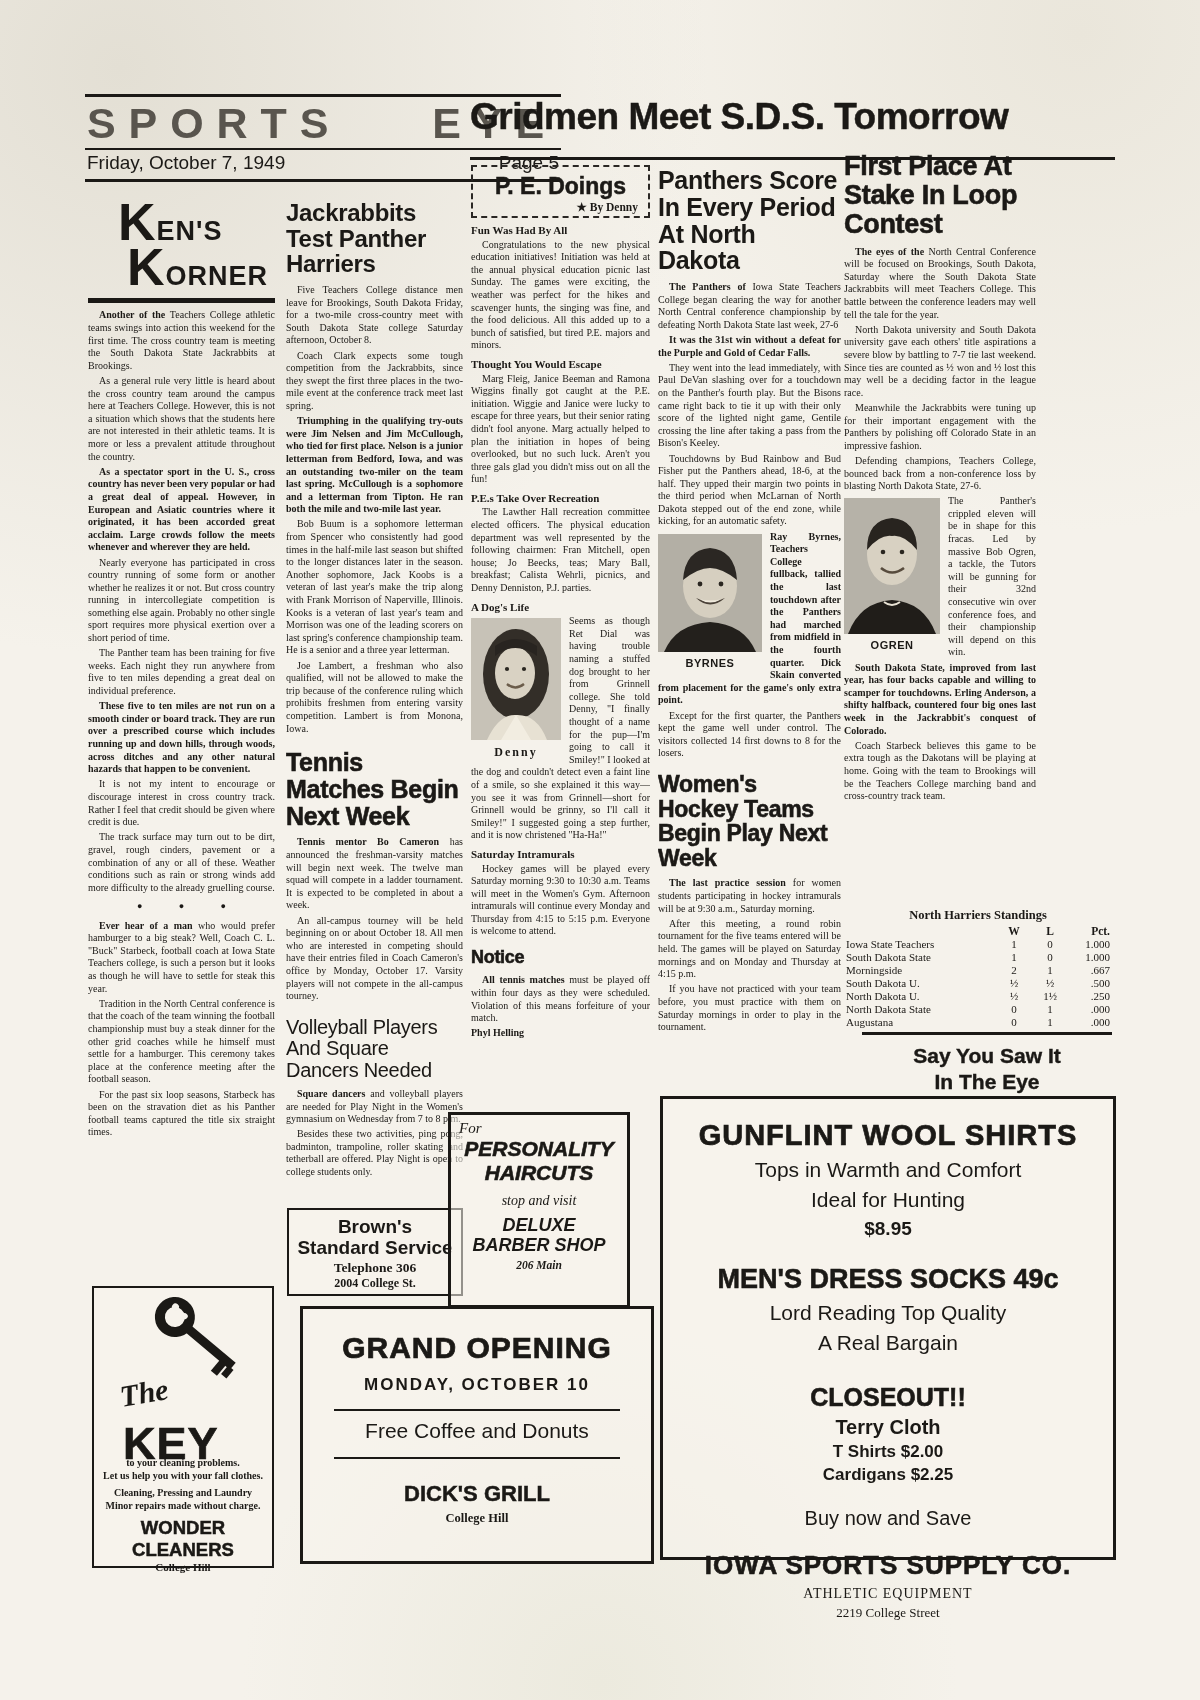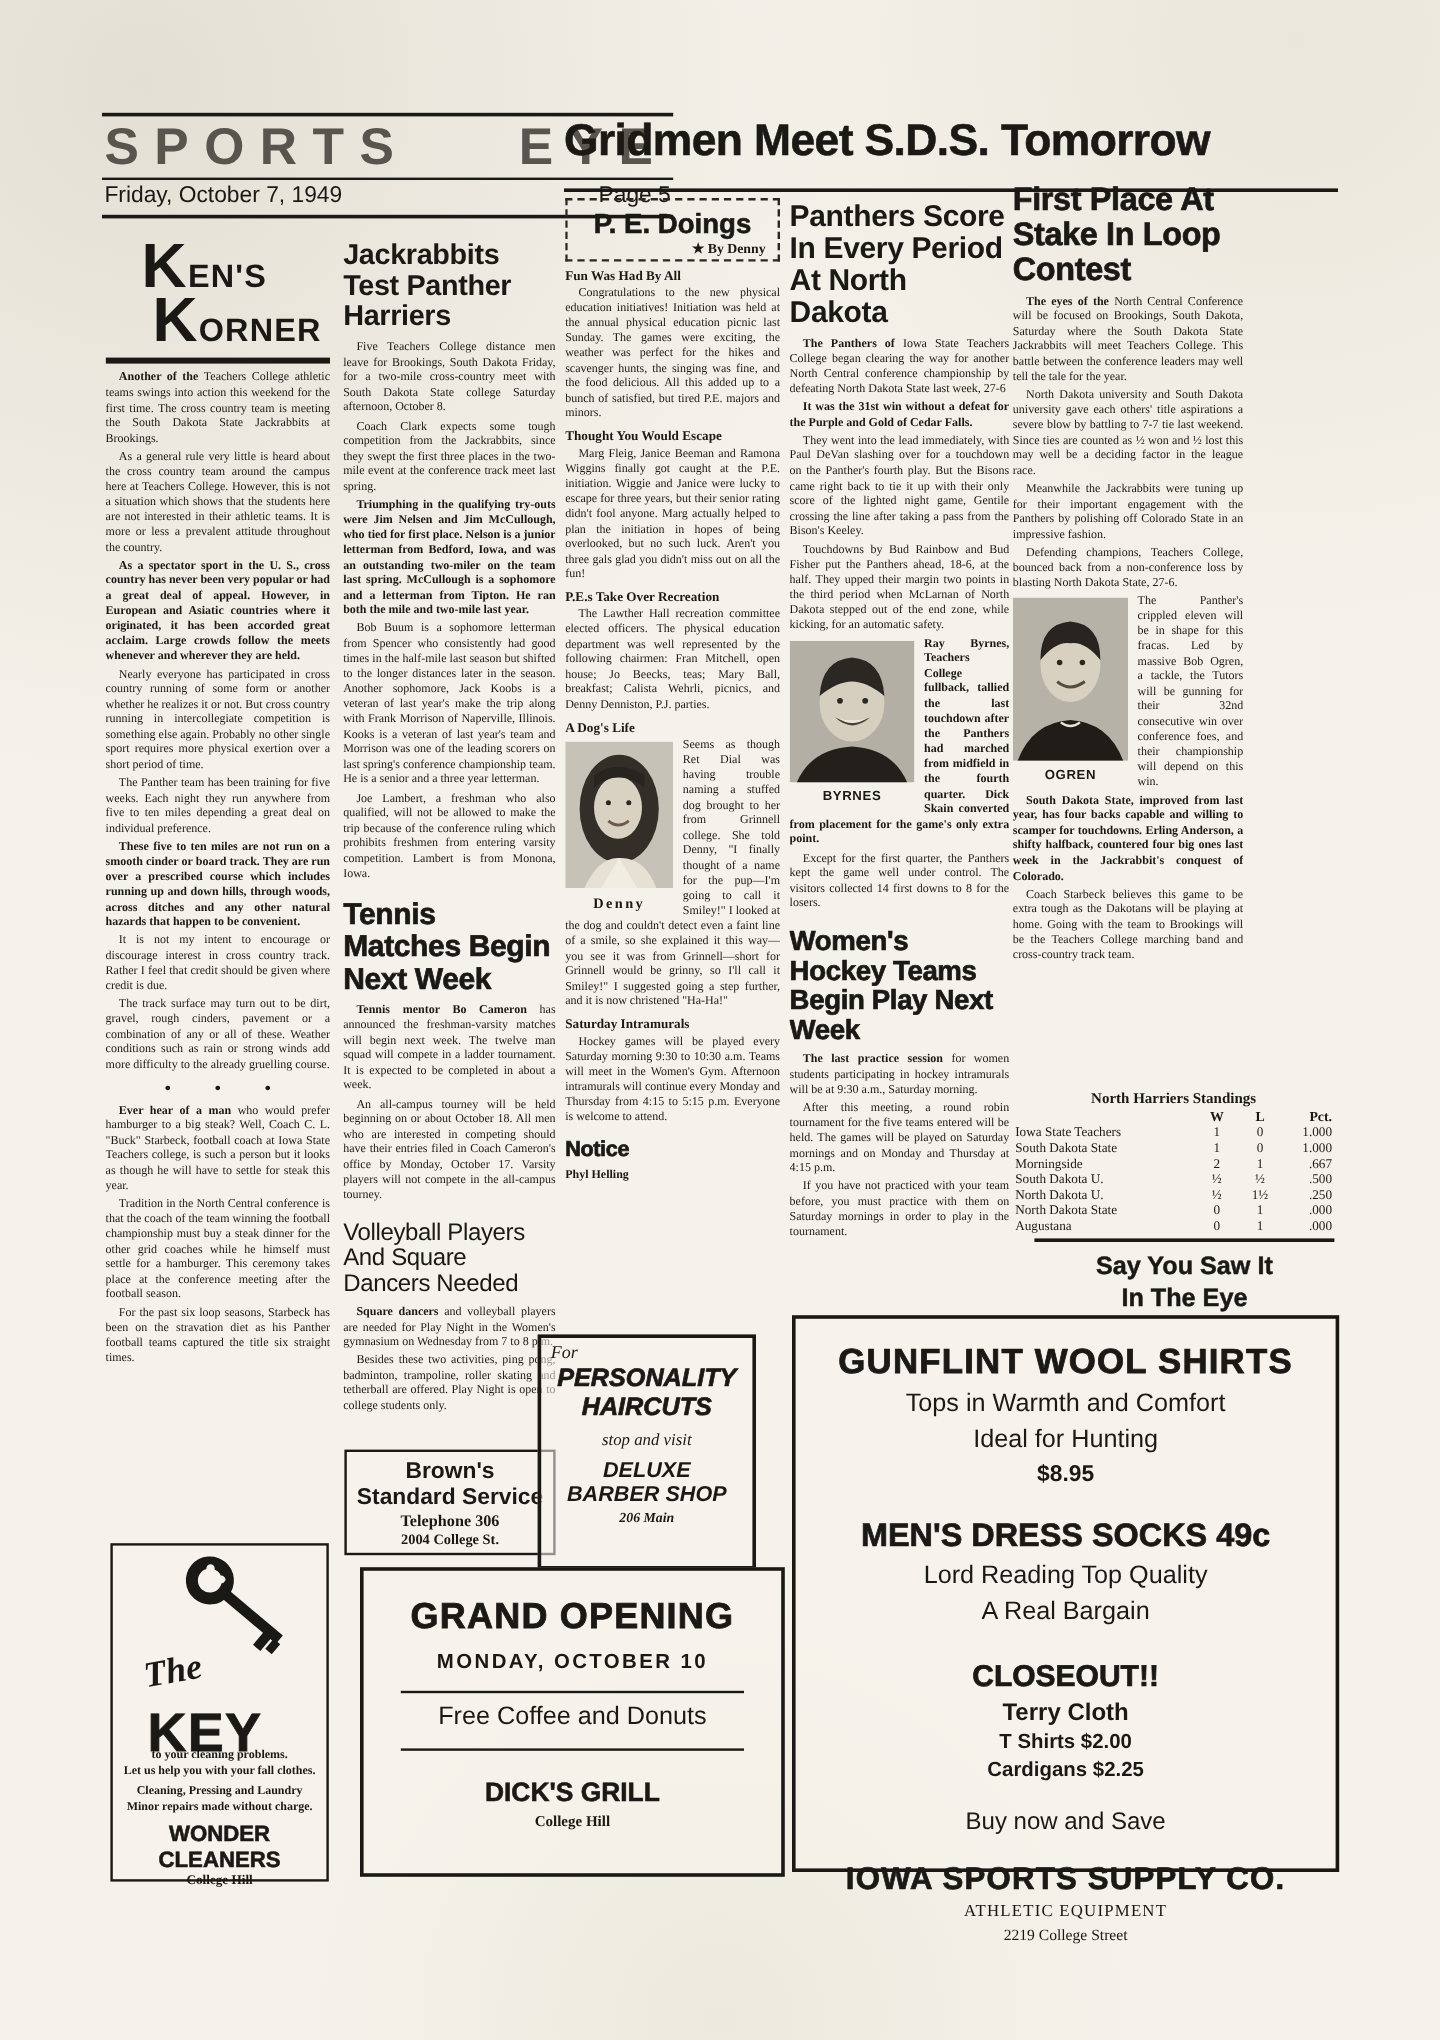--- a/index.html
+++ b/index.html
@@ -200,20 +200,21 @@
           <path d="M16 122 Q28 96 45 97 Q66 96 76 122 Z" fill="#e7e1d3"></path>
           <path d="M45 97 L60 122 L30 122 Z" fill="#f2ede1"></path>
         </svg>
         <figcaption>Denny</figcaption>
       </figure>
       <p class="noind">Seems as though Ret Dial was having trouble naming a stuffed dog brought to her from Grinnell college. She told Denny, "I finally thought of a name for the pup—I'm going to call it Smiley!" I looked at the dog and couldn't detect even a faint line of a smile, so she explained it this way—you see it was from Grinnell—short for Grinnell would be grinny, so I'll call it Smiley!" I suggested going a step further, and it is now christened "Ha-Ha!"</p>
     </div>
     <div class="subhead">Saturday Intramurals</div>
     <p>Hockey games will be played every Saturday morning 9:30 to 10:30 a.m. Teams will meet in the Women's Gym. Afternoon intramurals will continue every Monday and Thursday from 4:15 to 5:15 p.m. Everyone is welcome to attend.</p>
     <h2 class="headline hnotice hblack">Notice</h2>
+    <p><span class="b">All tennis matches</span> <span>must be played off within four days as they were scheduled. Violation of this means forfeiture of your match.</span></p>
     <p class="sig noind">Phyl Helling</p>
   </section>
 
   <section class="col col4">
     <h2 class="headline h3l">Panthers Score In Every Period At North Dakota</h2>
     <div>
         <p><span class="b">The Panthers of </span>Iowa State Teachers College began clearing the way for another North Central conference championship by defeating North Dakota State last week, 27-6</p>
         <p class="b">It was the 31st win without a defeat for the Purple and Gold of Cedar Falls.</p>
         <p>They went into the lead immediately, with Paul DeVan slashing over for a touchdown on the Panther's fourth play. But the Bisons came right back to tie it up with their only score of the lighted night game, Gentile crossing the line after taking a pass from the Bison's Keeley.</p>
         <p>Touchdowns by Bud Rainbow and Bud Fisher put the Panthers ahead, 18-6, at the half. They upped their margin two points in the third period when McLarnan of North Dakota stepped out of the end zone, while kicking, for an automatic safety.</p>

